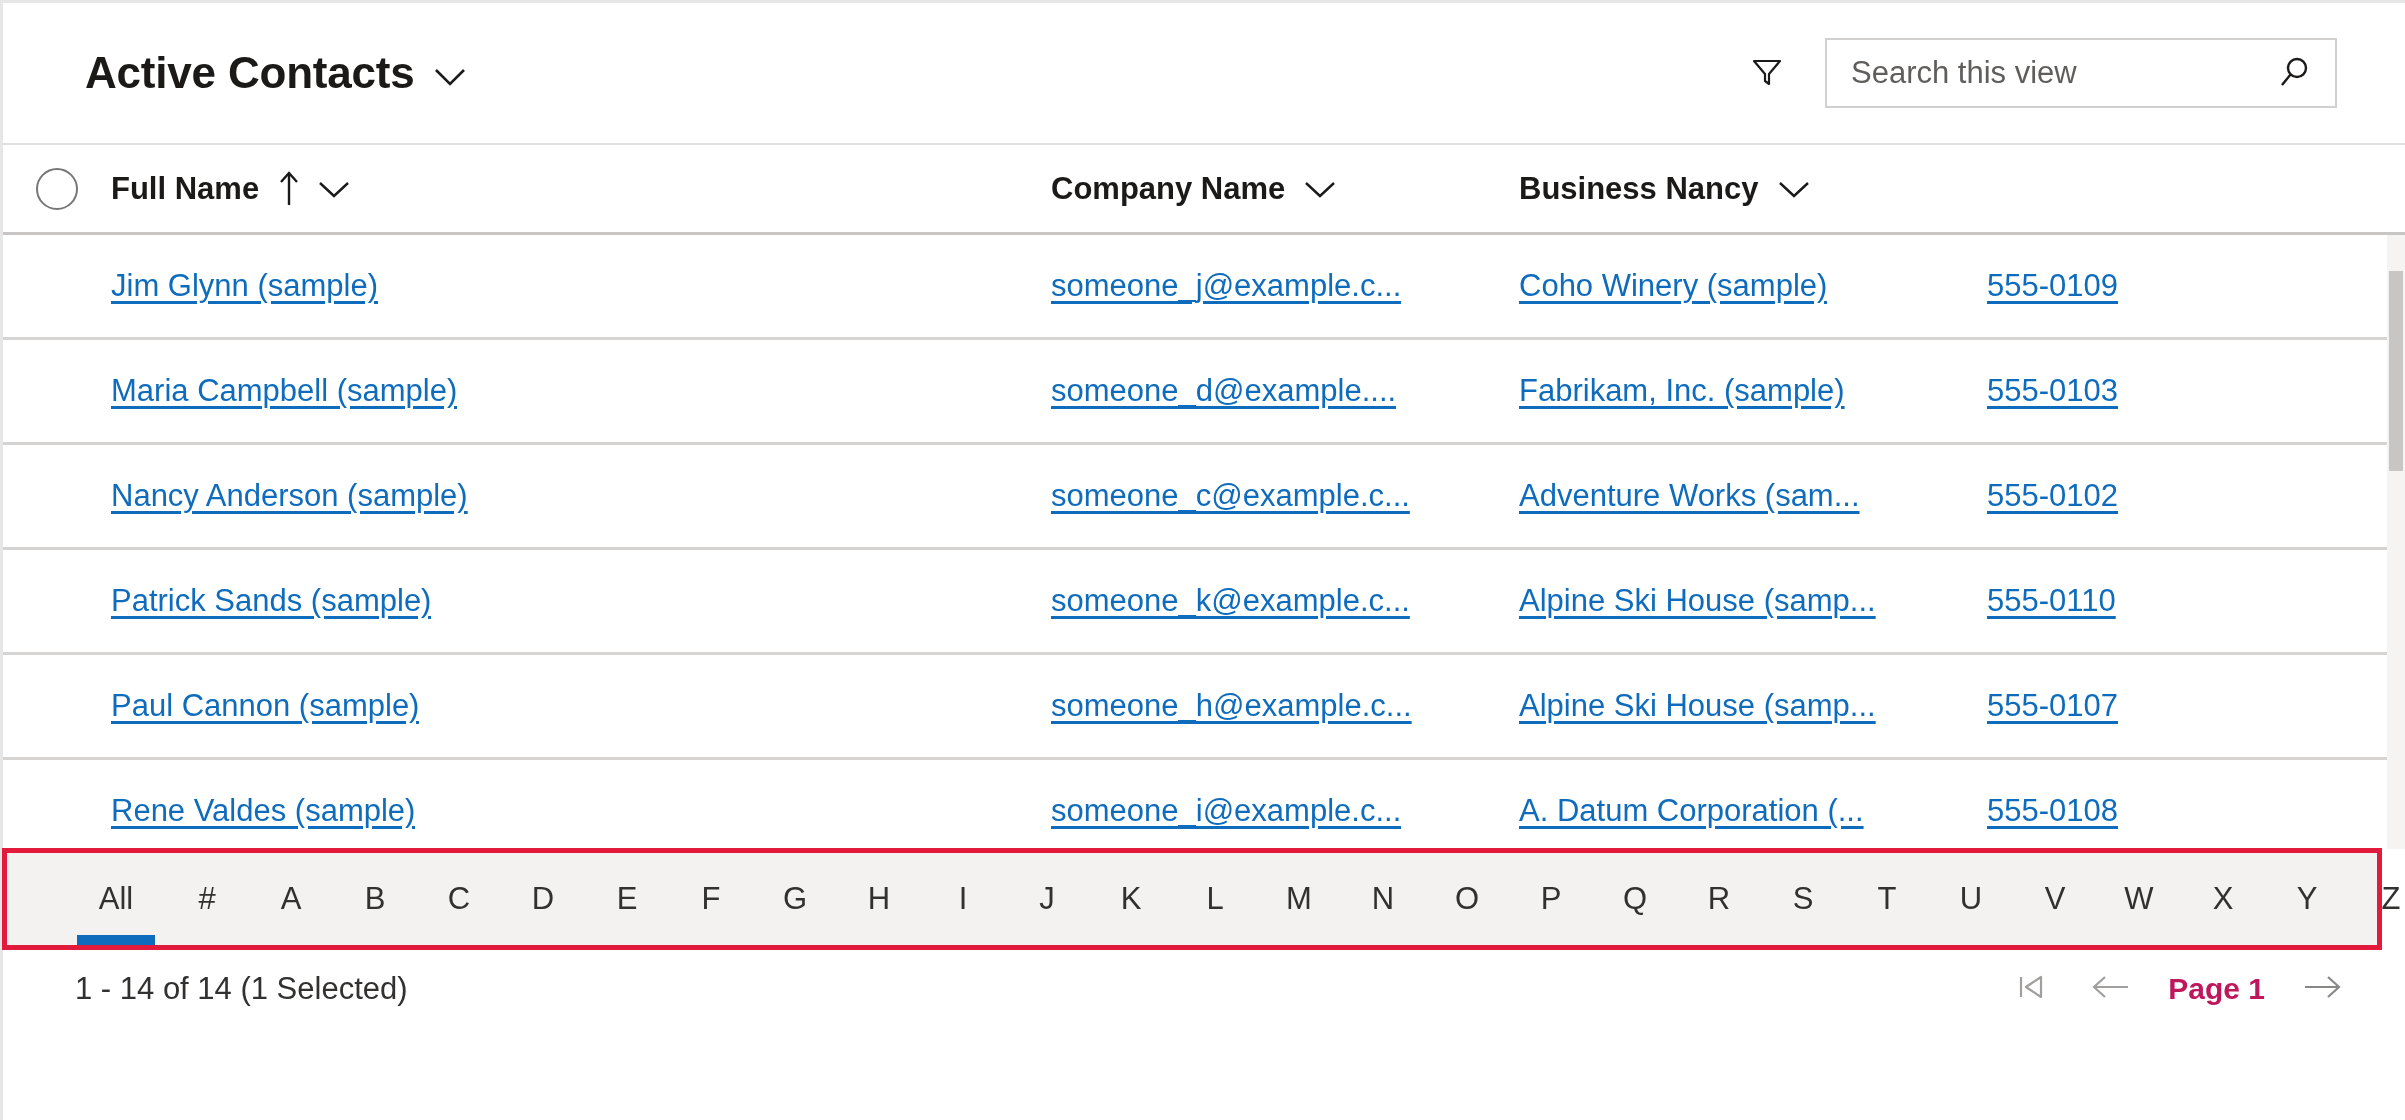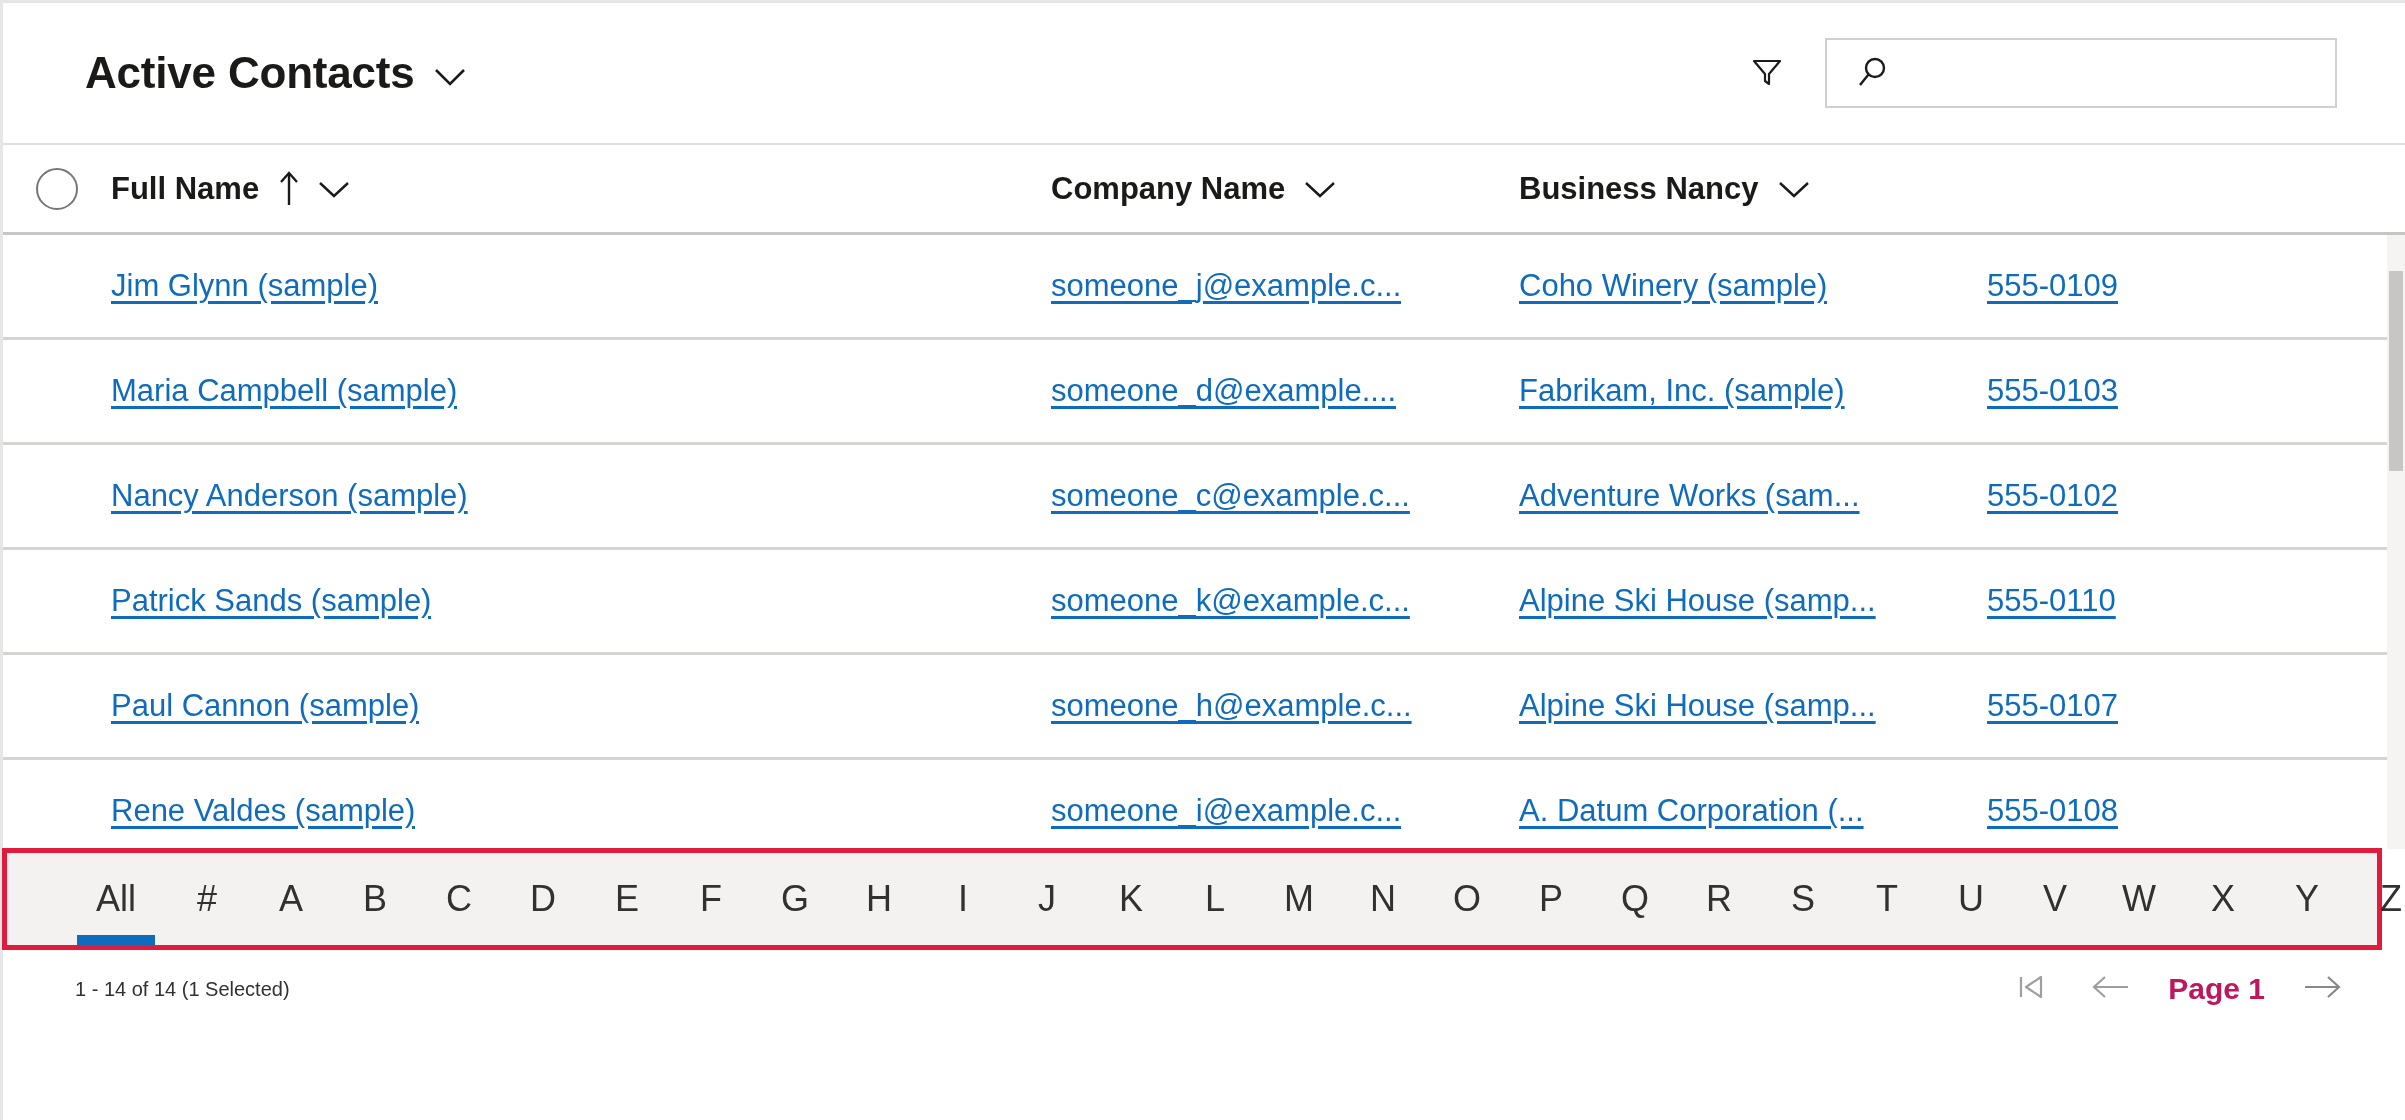--- a/index.html
+++ b/index.html
@@ -212,21 +212,21 @@
     margin-left: 60px;
     gap: 0;
   }
   .alpha-item {
     position: relative;
     min-width: 84px;
     height: 92px;
     display: flex;
     align-items: center;
     justify-content: center;
-    font-size: 36px;
+    font-size: 31px;
     color: #323130;
     cursor: pointer;
     user-select: none;
     padding: 0 6px;
   }
   .alpha-item.is-all { min-width: 98px; }
   .alpha-item.active::after {
     content: "";
     position: absolute;
     left: 10px; right: 10px;
@@ -237,21 +237,21 @@
 
   
   .footer {
     height: 80px;
     display: flex;
     align-items: center;
     background: #ffffff;
     padding: 0 60px 0 72px;
   }
   .record-count {
-    font-size: 20px;
+    font-size: 31px;
     color: #323130;
   }
   .pager {
     margin-left: auto;
     display: flex;
     align-items: center;
     gap: 34px;
   }
   .pager-btn {
     width: 46px; height: 46px;
@@ -286,20 +286,21 @@
 
       <div class="filter-btn">
         <span>
           <svg width="40" height="40" viewBox="0 0 40 40">
             <polygon points="7,10 33,10 22,23 22,33 18,30 18,23" fill="none" stroke="#1b1a19" stroke-width="2.2" stroke-linejoin="round"></polygon>
           </svg>
         </span>
       </div>
 
       <div class="searchbox">
+        <input type="text" placeholder="Search this view" value="" style="">
         <span class="search-icon-wrap">
           <svg width="40" height="40" viewBox="0 0 40 40">
             <circle cx="23" cy="15" r="9" fill="none" stroke="#1b1a19" stroke-width="2.4"></circle>
             <line x1="16.5" y1="21.5" x2="8" y2="32" stroke="#1b1a19" stroke-width="2.4"></line>
           </svg>
         </span>
       </div>
 
     </div>
   </div>

